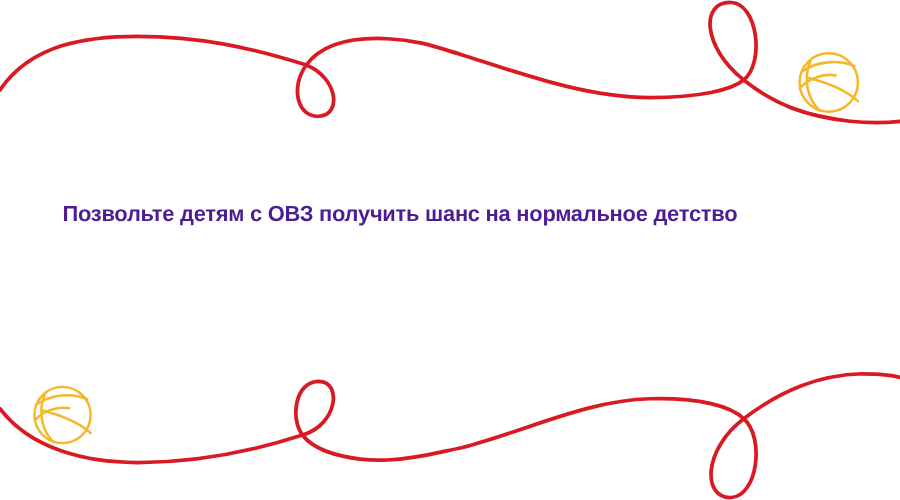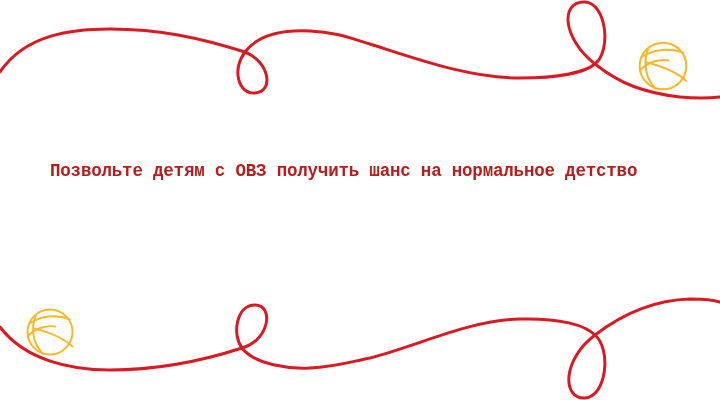--- a/index.html
+++ b/index.html
@@ -22,26 +22,26 @@
       top: 0;
       width: 720px;
       height: 400px;
     }
     .headline {
       position: absolute;
       left: 50px;
       top: 160px;
       width: 620px;
       margin: 0;
-      font-family: Liberation Mono, monospace;
+      font-family: Liberation Sans, sans-serif;
       font-weight: bold;
       font-size: 17.5px;
       line-height: 23px;
       letter-spacing: -0.2px;
-      color: #b91c1c;
+      color: #4c1d95;
     }
   </style>
 </head>
 <body>
 
 <div class="slide">
 
   <svg class="decor" viewBox="0 0 720 400" xmlns="http://www.w3.org/2000/svg">
 
     <path d="M 0 72

